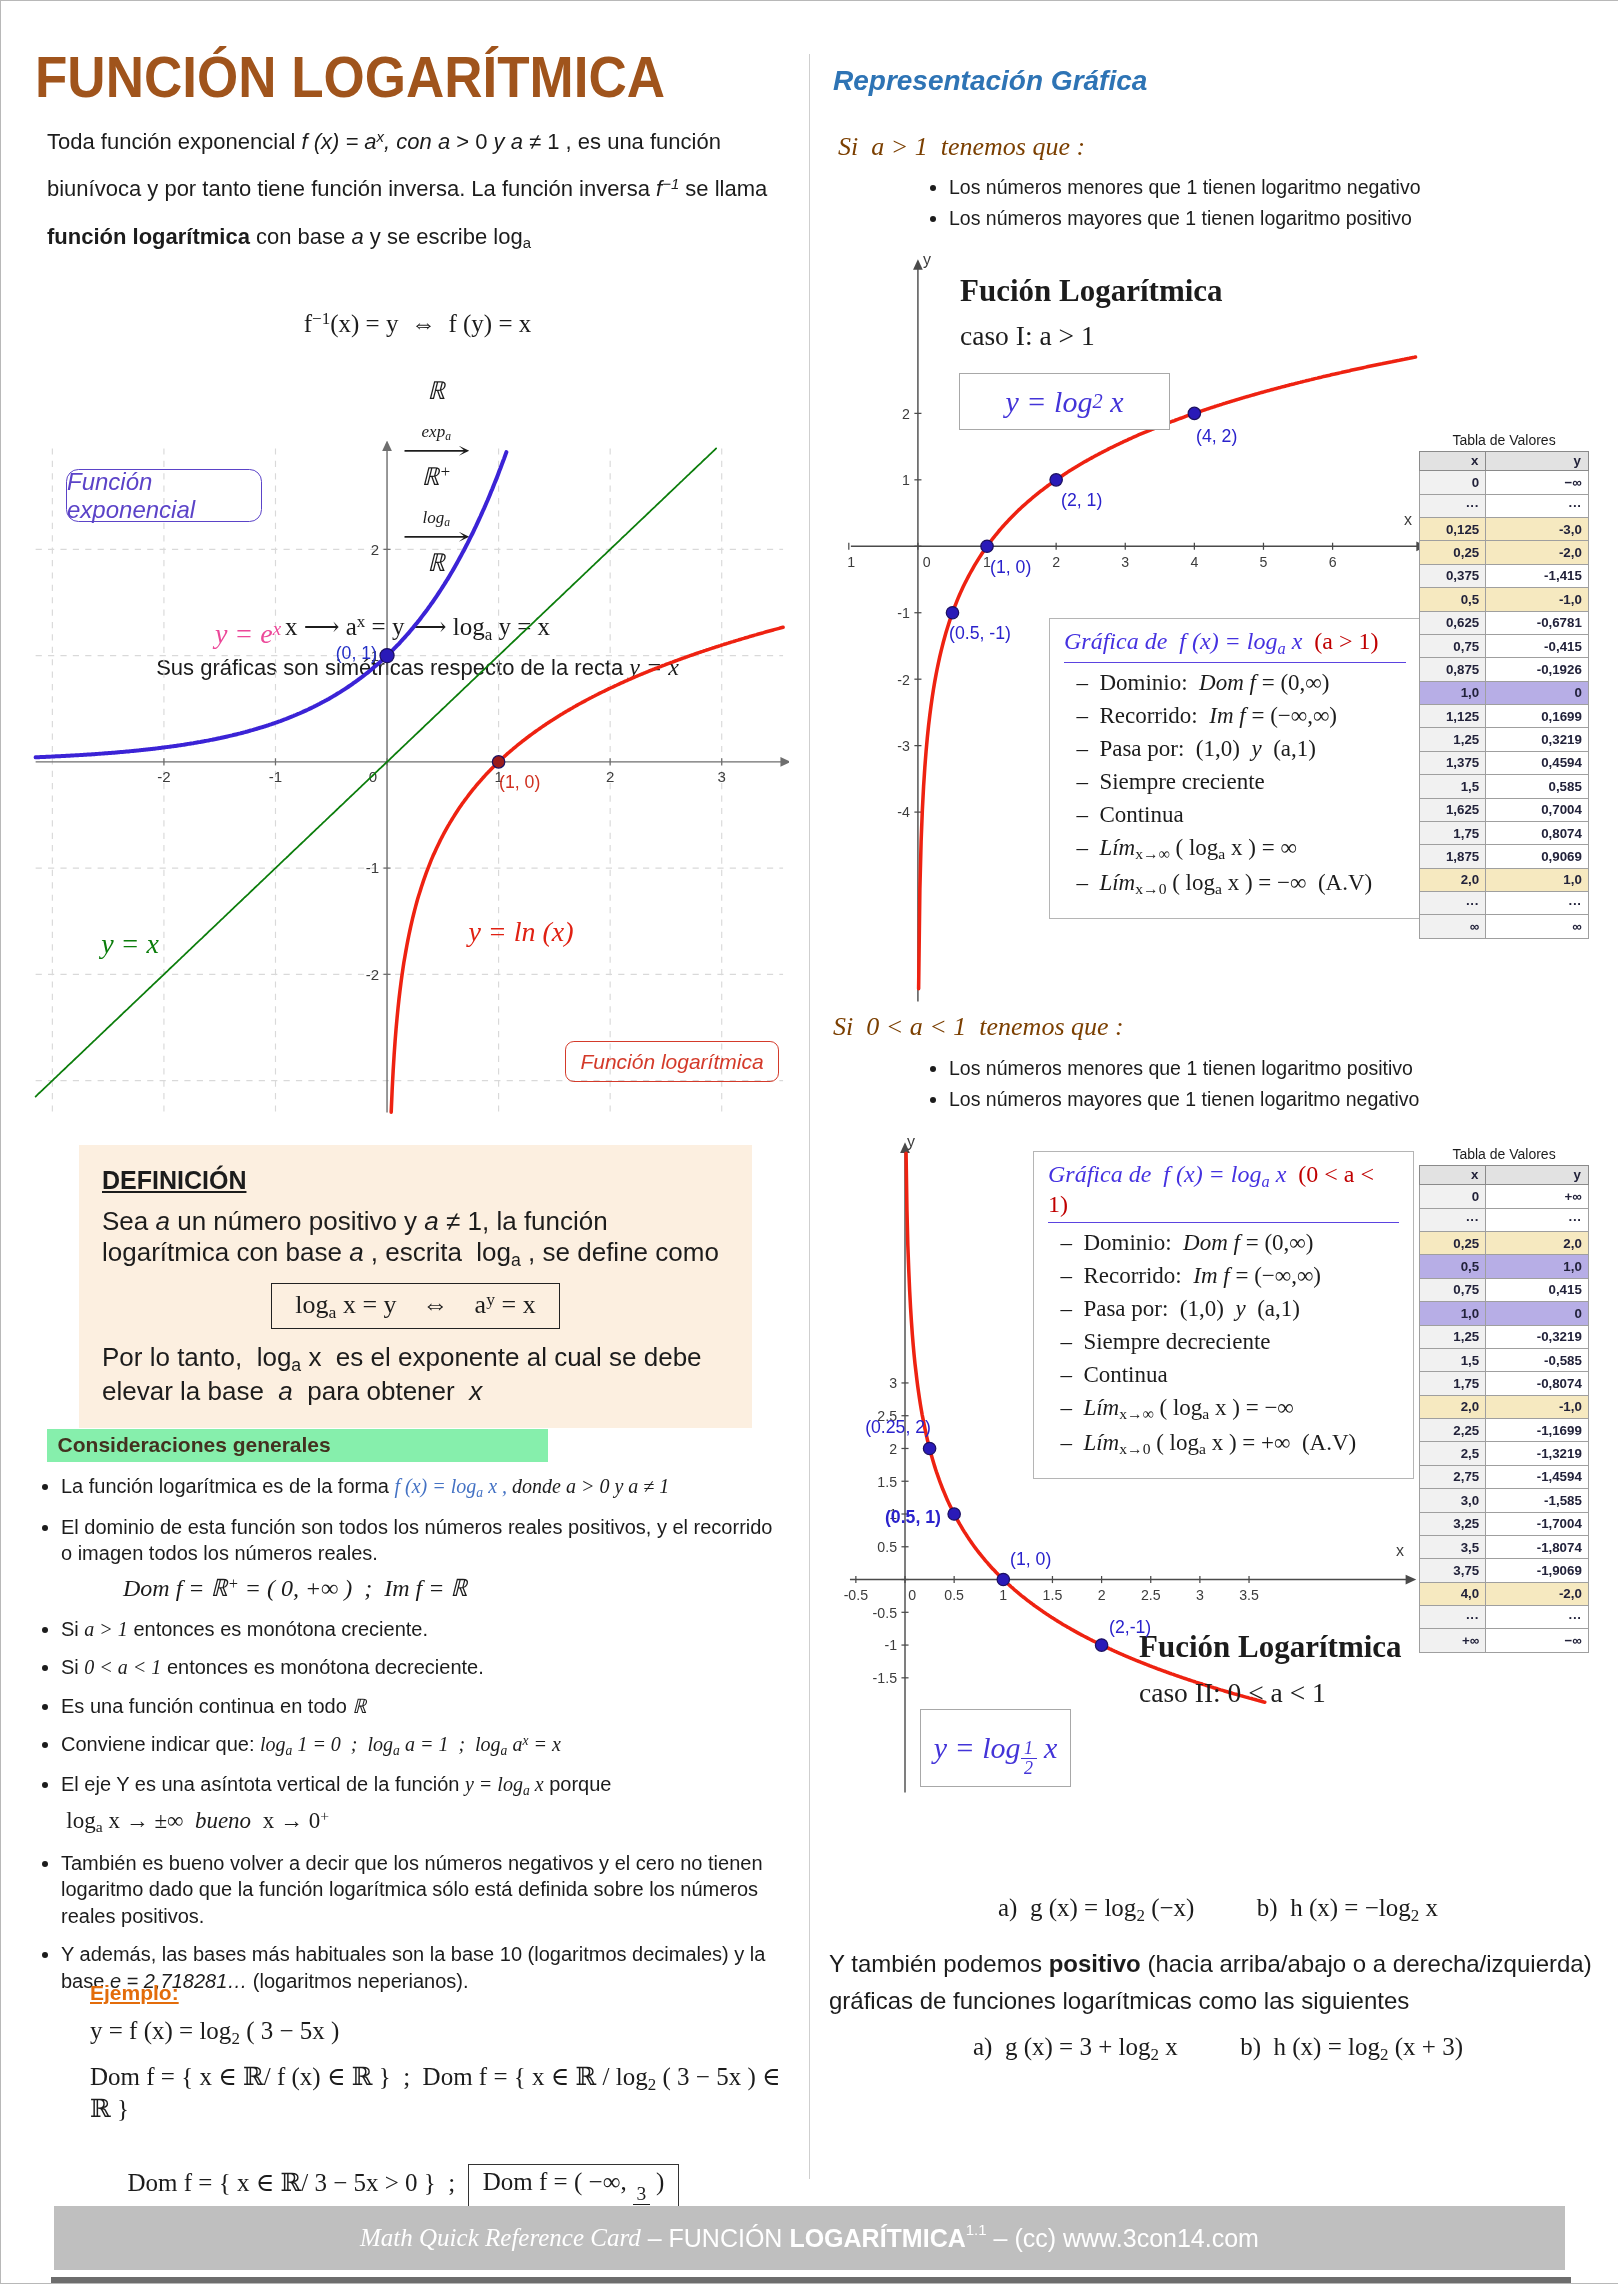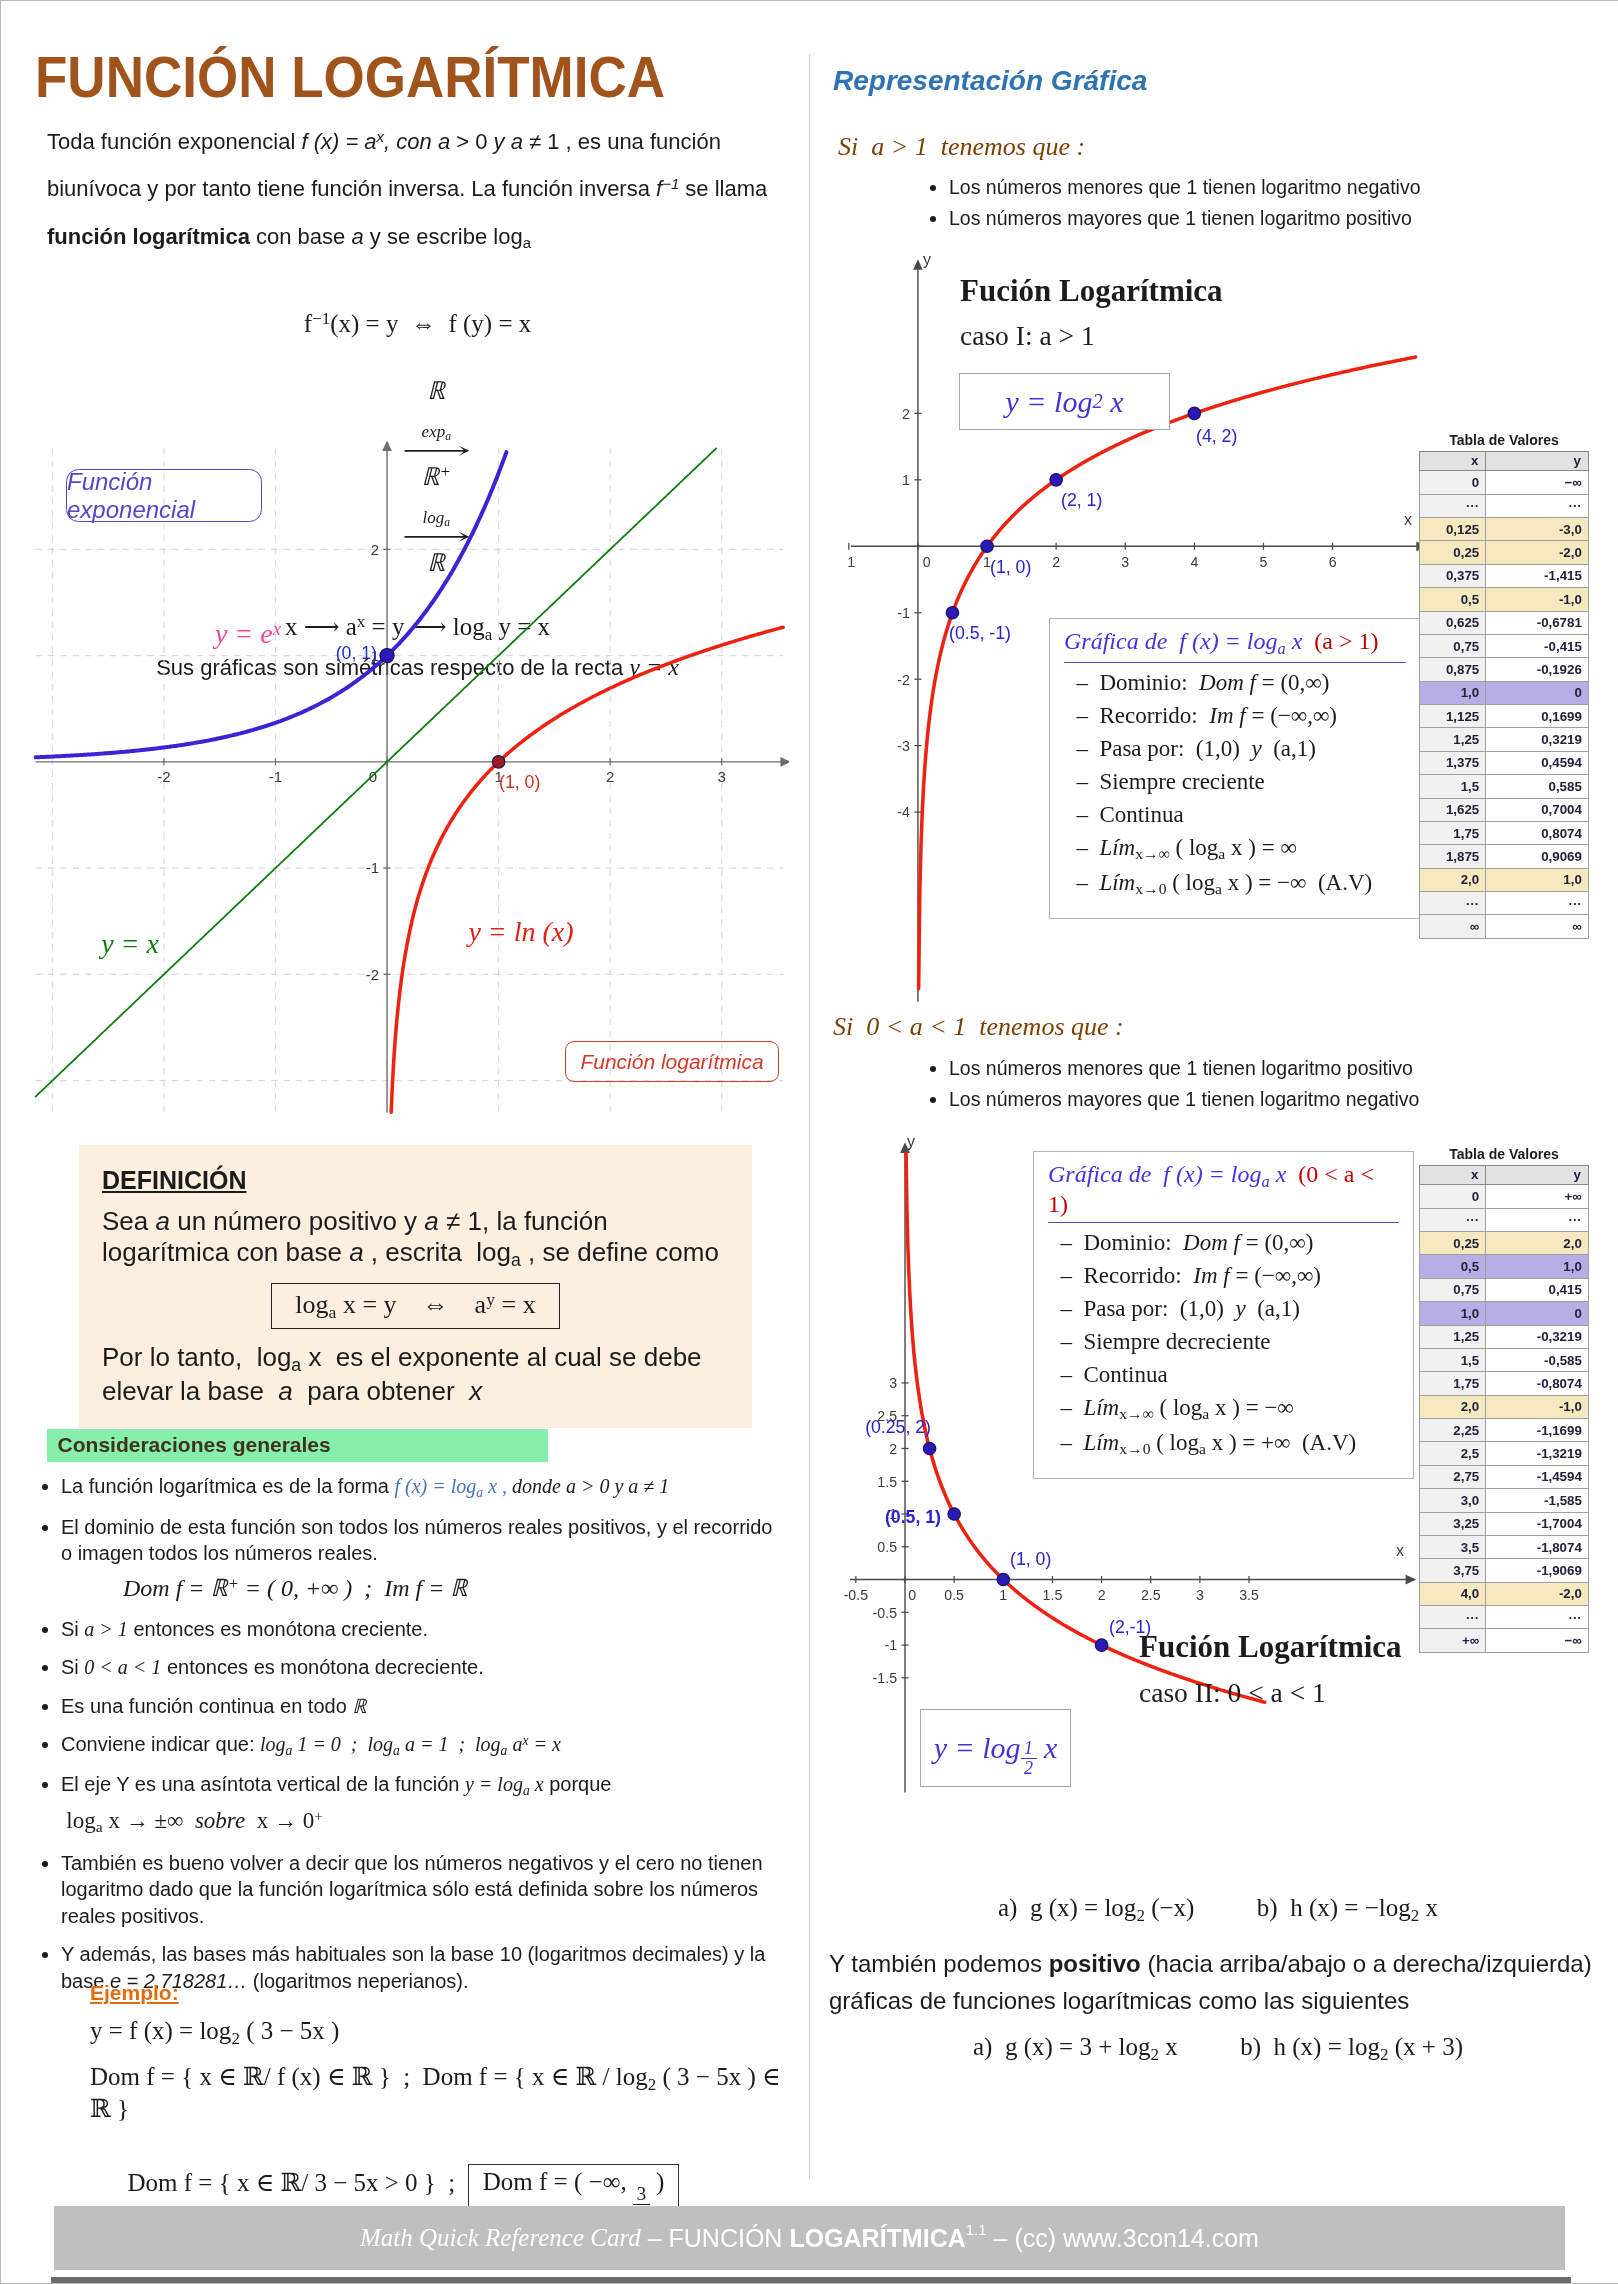--- a/index.html
+++ b/index.html
@@ -51,21 +51,21 @@
   .gtitle{position:absolute;font-weight:bold;font-size:31px;white-space:nowrap;}
   .gsub{position:absolute;font-size:27.5px;white-space:nowrap;}
   .gformula{position:absolute;border:0.9px solid #a8a8a8;background:#fff;display:flex;align-items:center;justify-content:center;
             color:#4334d8;font-size:30px;font-style:italic;box-sizing:border-box;white-space:pre;}
   .info-box{position:absolute;background:#ffffff;border:0.9px solid #b5b5b5;padding:8.9px 14px 12.4px 14px;font-size:23px;box-sizing:border-box;}
   .info-title{font-style:italic;color:#4431e0;font-size:24px;border-bottom:1.8px solid #5b43e0;padding-bottom:3.5px;margin-bottom:7px;white-space:pre-wrap;}
   .info-title .cond{color:#c00000;font-style:normal;}
   .info-items > div{margin:7px 0;white-space:pre-wrap;padding-left:12.4px;}
   .info-items > div::before{content:"\2013\00a0\00a0";}
   .tv{position:absolute;width:170px;}
-  .tv .tv-title{font-weight:bold;font-size:14px;text-align:center;margin-bottom:2.7px;}
+  .tv .tv-title{font-weight:normal;font-size:14px;text-align:center;margin-bottom:2.7px;}
   .tv table{border-collapse:collapse;width:100%;font-size:13.3px;font-weight:700;color:#22223a;}
   .tv th{background:#e2e2e2;border:1.2px solid #8a8a8a;text-align:right;padding:1.8px 7px;font-weight:700;}
   .tv td{border:0.9px solid #9f9f9f;padding:1.9px 6.2px;text-align:right;height:18.6px;background:#fff;}
   .tv td.cx{background:#f1f1f1;width:53px;}
   .tv tr.hl-y td{background:#f6e9c0;}
   .tv tr.hl-p td{background:#b7aee6;}
   .outro{font-size:24px;line-height:1.55;width:778px;}
   .outro .fline{font-size:25px;text-align:center;margin:8.9px 0 16px 0;}
   .footer-bar{position:absolute;background:#bfbfbf;color:#ffffff;display:flex;align-items:center;justify-content:center;font-size:25px;white-space:pre;}
   .footer-bar .it{font-style:italic;font-family:"Liberation Serif","DejaVu Serif",serif;}
@@ -161,21 +161,21 @@
   <div class="abs" style="left:35px;top:1472px;width:744px;">
     <ul class="cons">
       <li><span>La función logarítmica es de la forma  </span><span class="ms blue">f (x) = log<sub>a</sub> x ,</span><span class="ms">  <i>donde  a</i> &gt; 0  <i>y  a</i> ≠ 1</span></li>
       <li><span>El dominio de esta función son todos los números reales positivos, y el recorrido o imagen todos los números reales.</span>
         <div class="fline indent ms pre">Dom f = ℝ<sup>+</sup> = ( 0, +∞ )  ;  Im f = ℝ</div></li>
       <li><span>Si  </span><span class="ms">a &gt; 1</span><span>  entonces es monótona creciente.</span></li>
       <li><span>Si  </span><span class="ms">0 &lt; a &lt; 1</span><span>  entonces es monótona decreciente.</span></li>
       <li><span>Es una función continua en todo </span><span class="ms">ℝ</span></li>
       <li><span>Conviene indicar que:  </span><span class="ms pre">log<sub>a</sub> 1 = 0  ;  log<sub>a</sub> a = 1  ;  log<sub>a</sub> a<sup>x</sup> = x</span></li>
       <li><span>El eje Y es una asíntota vertical de la función  </span><span class="ms">y = log<sub>a</sub> x</span><span>  porque</span>
-        <div class="fline indent2 pre">log<sub>a</sub> x → ±∞  <i>sobre</i>  x → 0<sup>+</sup></div></li>
+        <div class="fline indent2 pre">log<sub>a</sub> x → ±∞  <i>bueno</i>  x → 0<sup>+</sup></div></li>
       <li><span>También es bueno volver a decir que los números negativos y el cero no tienen logaritmo dado que la función logarítmica sólo está definida sobre los números reales positivos.</span></li>
       <li><span>Y además, las bases más habituales son la base 10 (logaritmos decimales) y la base  <i>e = 2,718281…</i>  (logaritmos neperianos).</span></li>
     </ul>
   </div>
 
   <div class="abs" style="left:89px;top:1980px;width:700px;">
     <div class="ex-title">Ejemplo:</div>
     <div class="ex-line">y = f (x) = log<sub>2</sub> ( 3 − 5x )</div>
     <div class="ex-line">Dom f = { x ∈ ℝ/ f (x) ∈ ℝ }  ;  Dom f = { x ∈ ℝ / log<sub>2</sub> ( 3 − 5x ) ∈ ℝ }</div>
     <div class="ex-line">

